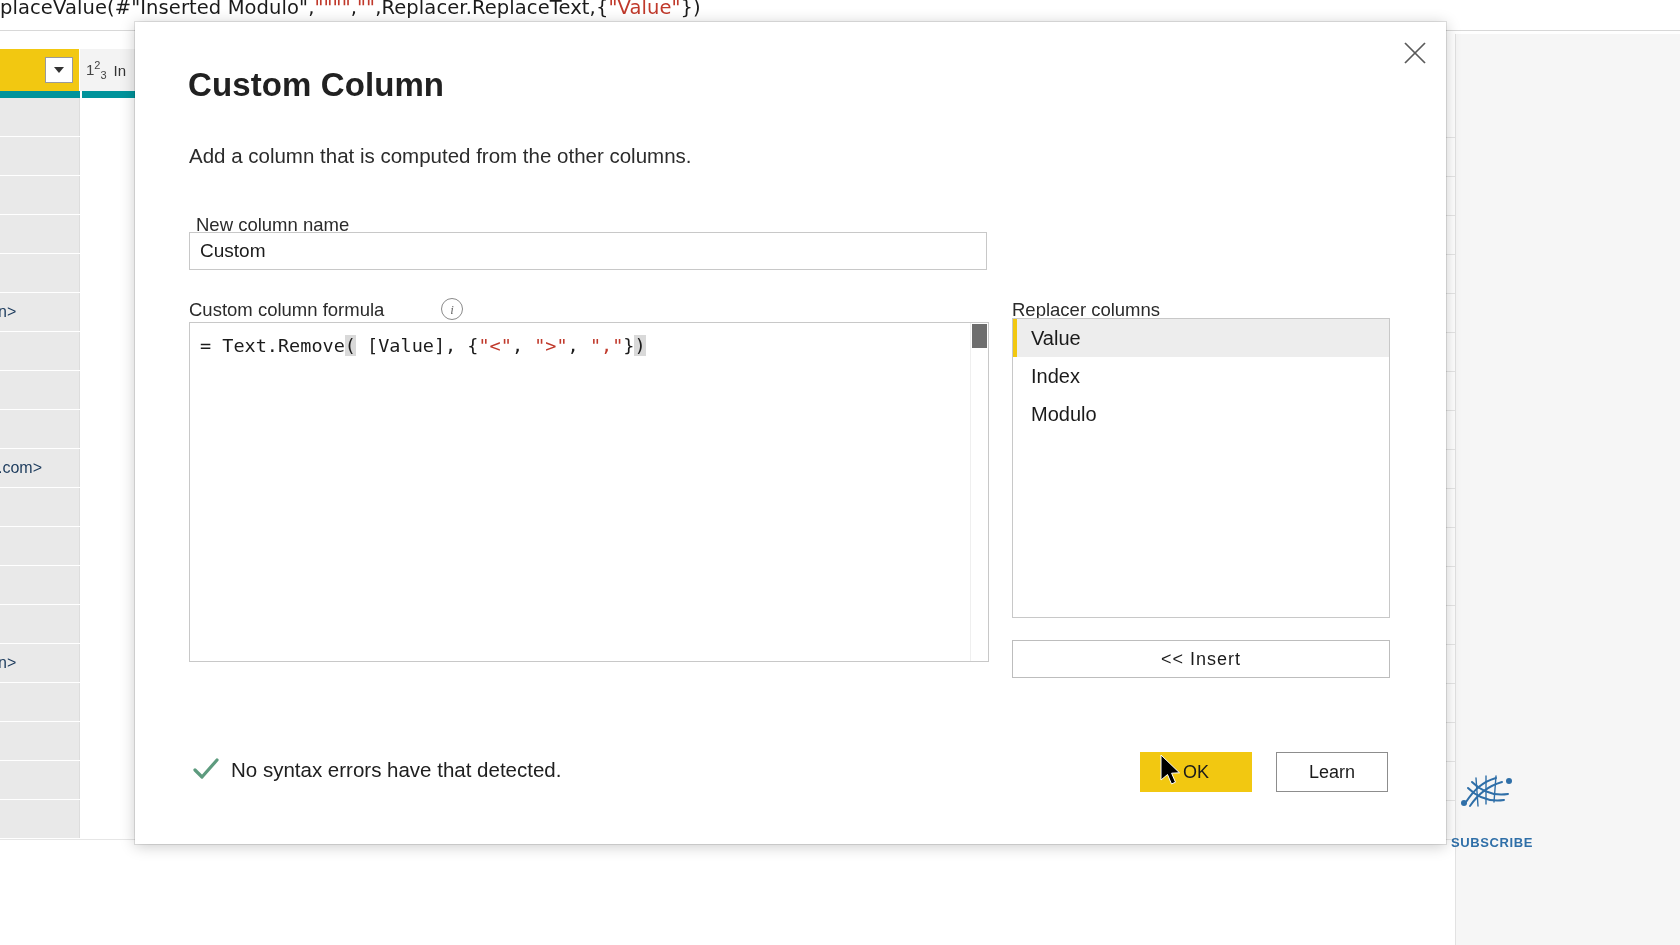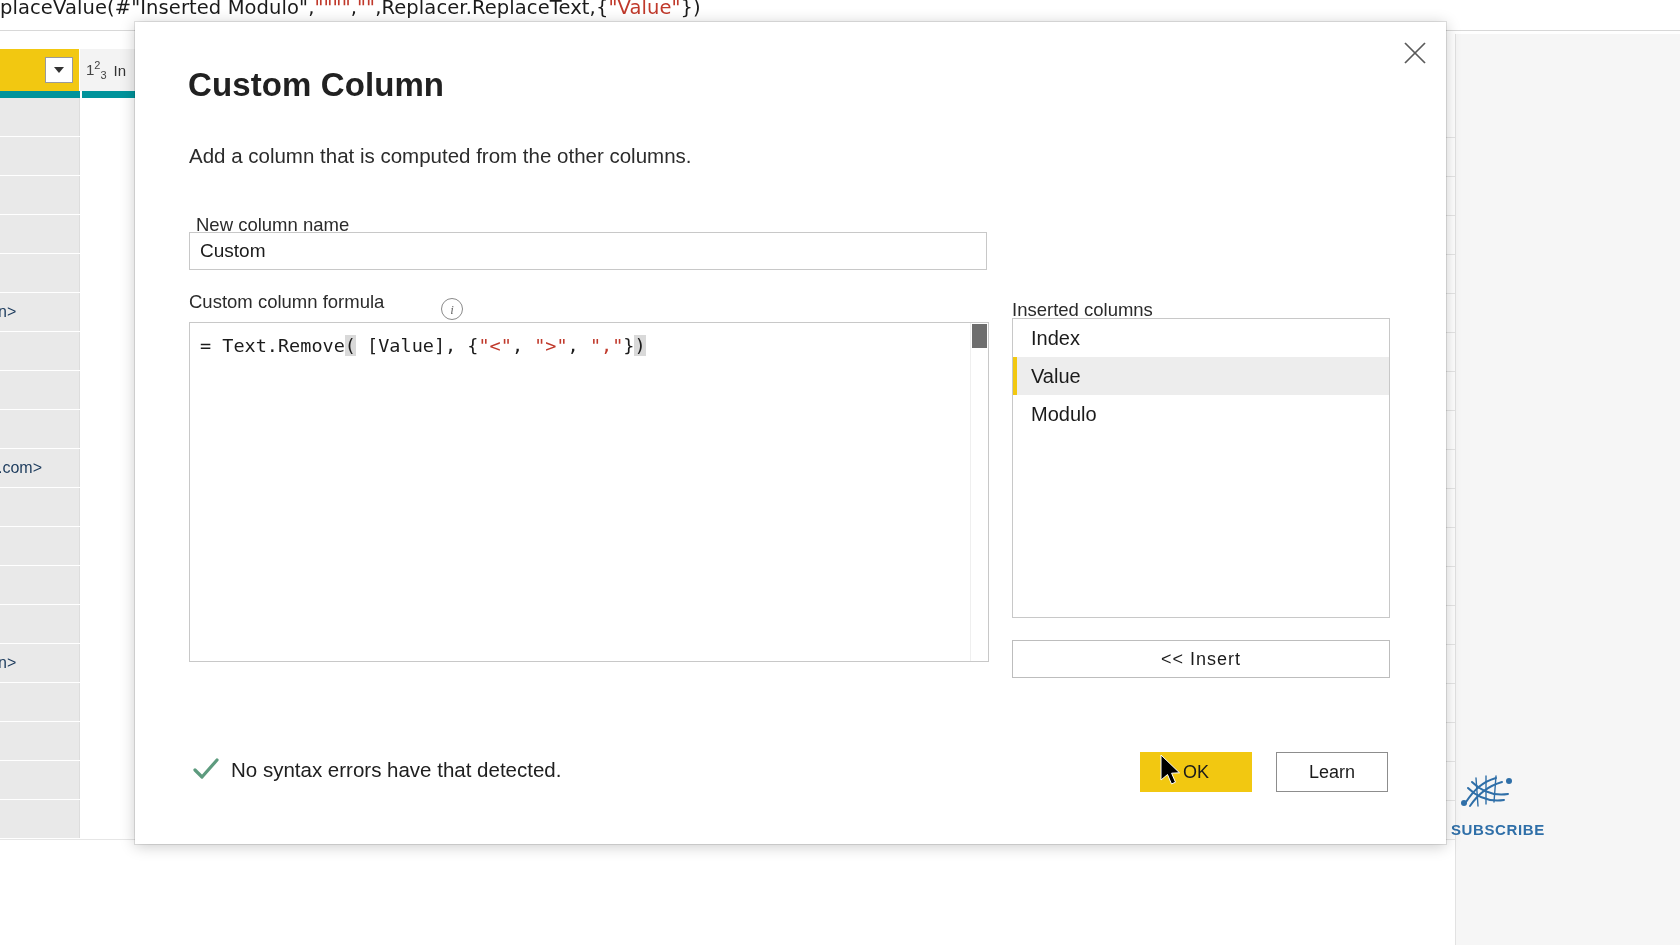--- a/index.html
+++ b/index.html
@@ -127,24 +127,24 @@
 
   
   #subscribe-wm {
     position: absolute;
     left: 1451px; top: 768px;
     width: 78px;
     text-align: center;
     color: #2f6fa8;
   }
   #subscribe-wm .wm-label {
-    font-size: 15px;
+    font-size: 13px;
     letter-spacing: 0.6px;
     font-weight: bold;
-    margin-top: 1px;
+    margin-top: 15px;
     color: #2f6fa8;
   }
 
   
   #dialog {
     position: absolute;
     left: 135px; top: 22px;
     width: 1311px; height: 822px;
     background: #ffffff;
     box-shadow: 0 0 0 1px rgba(0,0,0,0.10), 0 2px 14px rgba(0,0,0,0.22);
@@ -173,21 +173,21 @@
     font-size: 20.5px;
     color: #2b2b2b;
   }
 
   .fld-label {
     position: absolute;
     font-size: 18.5px;
     color: #2b2b2b;
   }
   #lbl-newcol { left: 61px; top: 192px; }
-  #lbl-formula { left: 54px; top: 269px; }
+  #lbl-formula { left: 54px; top: 277px; }
   #lbl-avail { left: 877px; top: 277px; }
 
   #info-icon {
     position: absolute;
     left: 306px; top: 276px;
     width: 20px; height: 20px;
     border-radius: 50%;
     border: 1.4px solid #8a8a8a;
     color: #6a6a6a;
     font-size: 13px;
@@ -509,25 +509,25 @@
   <div id="info-icon">i</div>
 
   <div id="formula-box">
     <div id="formula-text"><span>= Text.Remove</span><span class="tok-paren">(</span><span> [Value], {</span><span class="tok-str">"&lt;"</span><span>, </span><span class="tok-str">"&gt;"</span><span>, </span><span class="tok-str">","</span><span>}</span><span class="tok-paren">)</span></div>
     <div id="formula-scroll">
       <div id="formula-thumb"></div>
     </div>
   </div>
 
 
-  <div class="fld-label" id="lbl-avail">Inserted columns</div>
+  <div class="fld-label" id="lbl-avail">Replacer columns</div>
 
   <div id="avail-list">
+    <div class="avail-item selected">Value</div>
     <div class="avail-item">Index</div>
-    <div class="avail-item selected">Value</div>
     <div class="avail-item">Modulo</div>
   </div>
 
   <button id="insert-btn">&lt;&lt; Insert</button>
 
   <div id="syntax-row">
     <svg id="syntax-check" viewBox="0 0 26 24">
       <path d="M2 12 L9 19 L24 2" stroke="#5d9b7e" stroke-width="3.2" fill="none" stroke-linecap="round" stroke-linejoin="round"></path>
     </svg>
     <span id="syntax-msg">No syntax errors have that detected.</span>

